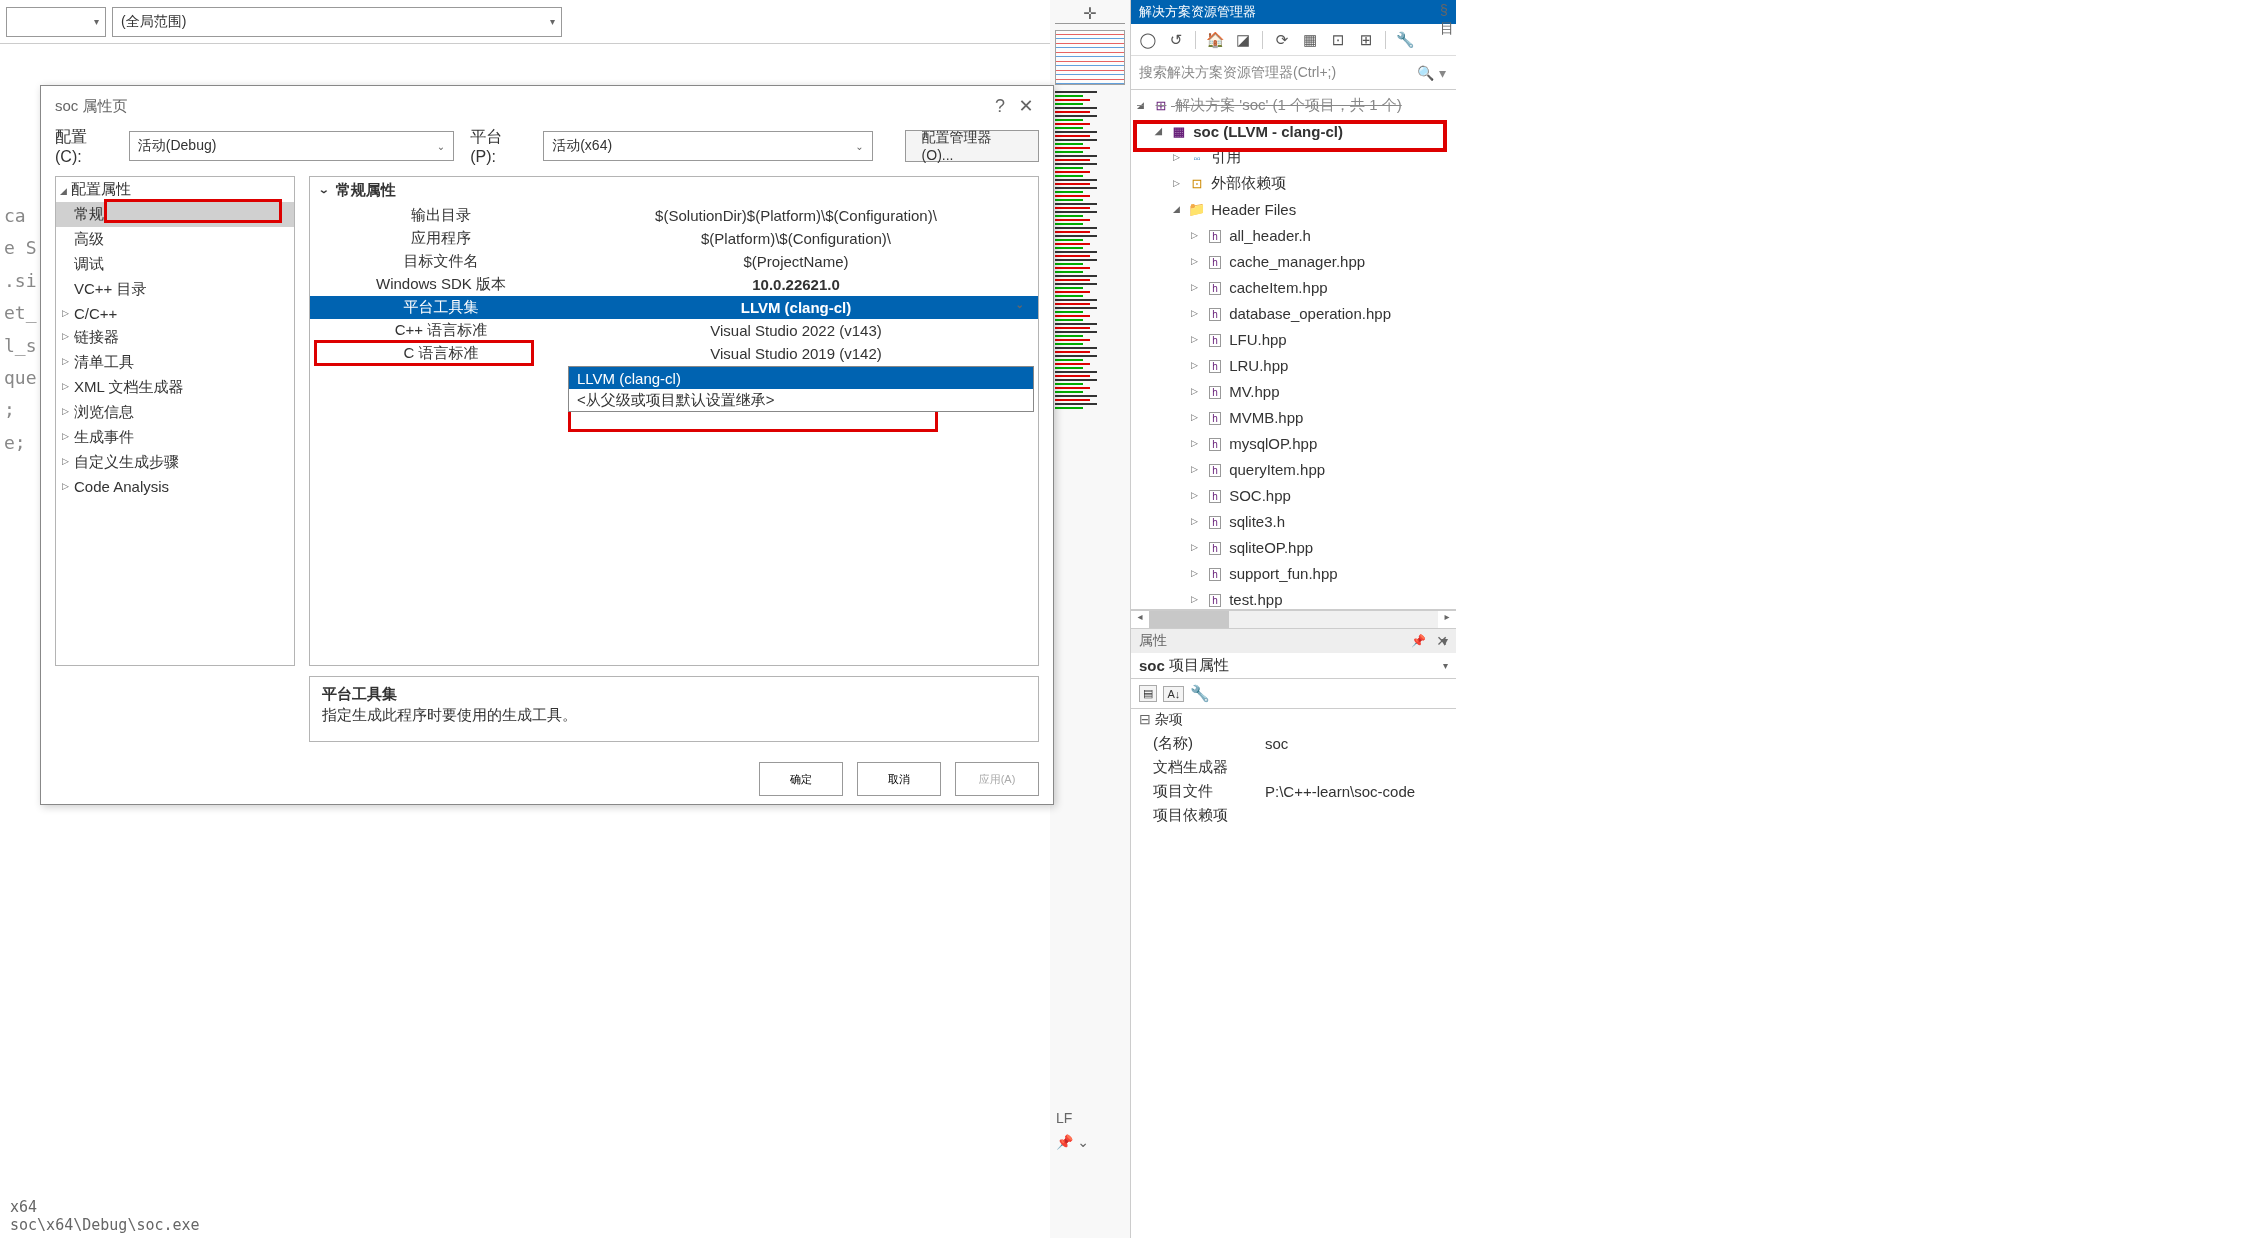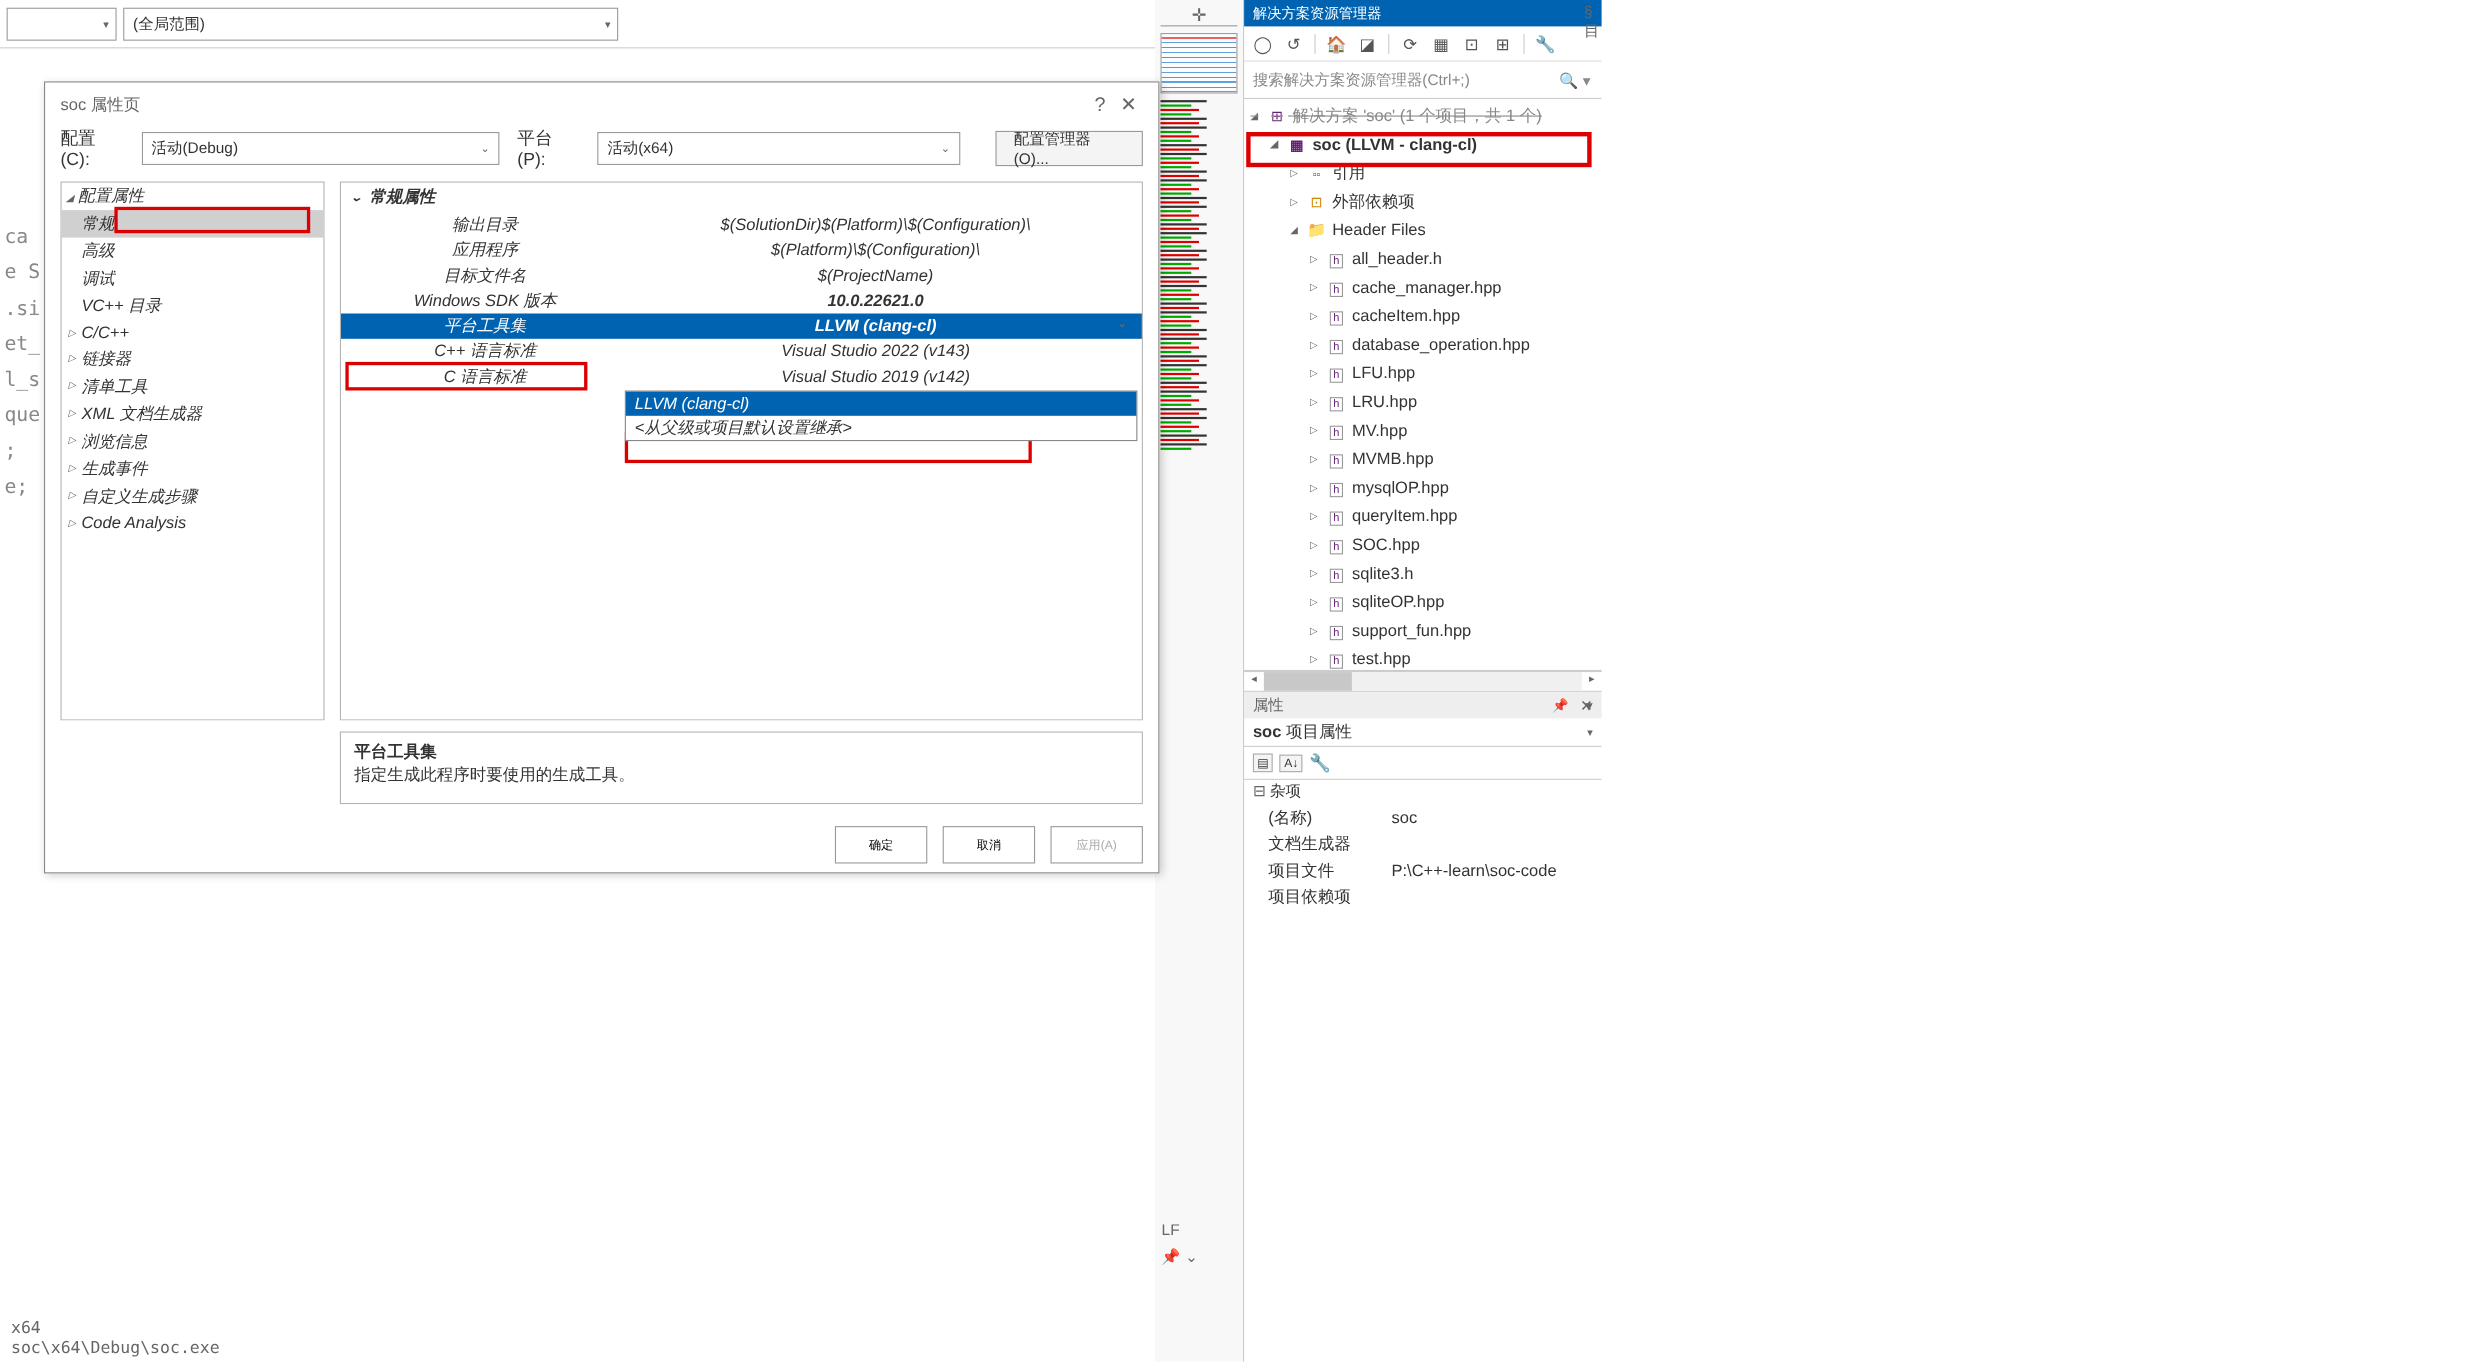--- a/index.html
+++ b/index.html
@@ -24,34 +24,34 @@
     .thumb-strip { position: absolute; left: 1050px; top: 0; width: 80px; height: 100%; background: #f8f8f8; }
     .thumb-top { width: 70px; height: 20px; border-bottom: 1px solid #999; display: flex; justify-content: center; align-items: center; margin: 4px auto; }
     .thumb-top::after { content: "✛"; font-size: 16px; color: #666; }
     .thumb-box { width: 70px; height: 55px; border: 1px solid #666; margin: 6px auto; background: repeating-linear-gradient(0deg, #0066cc 0px, #0066cc 1px, #fff 1px, #fff 4px, #d00 4px, #d00 5px, #fff 5px, #fff 9px); opacity: 0.6; }
     .thumb-lines { width: 70px; margin: 4px auto; }
     .thumb-lines div { height: 2px; background: #333; margin: 2px 0; width: 60%; }
     .thumb-lines div:nth-child(2n) { background: #0a0; width: 40%; }
     .thumb-lines div:nth-child(3n) { background: #d00; width: 50%; }
     
     
-    .dialog { position: absolute; left: 40px; top: 74px; width: 1014px; height: 720px; background: #fff; border: 1px solid #888; box-shadow: 2px 2px 8px rgba(0,0,0,0.2); z-index: 100; display: flex; flex-direction: column; }
+    .dialog { position: absolute; left: 40px; top: 85px; width: 1014px; height: 720px; background: #fff; border: 1px solid #888; box-shadow: 2px 2px 8px rgba(0,0,0,0.2); z-index: 100; display: flex; flex-direction: column; }
     .dialog-title { height: 40px; display: flex; align-items: center; padding: 0 14px; font-size: 15px; color: #666; }
     .dialog-title .spacer { flex: 1; }
     .dialog-title .btn-icon { width: 26px; text-align: center; font-size: 18px; color: #666; cursor: pointer; }
     
     .config-row { height: 40px; display: flex; align-items: center; padding: 0 14px; gap: 16px; }
     .config-row label { font-size: 16px; }
     .config-row .select { border: 1px solid #999; height: 30px; padding: 0 8px; display: flex; align-items: center; position: relative; }
     .config-row .select .dd-arrow { right: 8px; }
     .sel-config { width: 330px; }
     .sel-platform { width: 334px; }
     .btn-cfg-mgr { border: 1px solid #999; height: 32px; padding: 0 16px; display: flex; align-items: center; background: #f4f4f4; }
     
-    .dialog-body { flex: 1; display: flex; padding: 10px 14px 0 14px; gap: 14px; overflow: hidden; font-style: italic; }
+    .dialog-body { flex: 1; display: flex; padding: 10px 14px 0 14px; gap: 14px; overflow: hidden; }
     
     .tree-panel { width: 240px; border: 1px solid #b4b4b4; overflow-y: auto; position: relative; }
     .tree-item { padding: 3px 4px 3px 18px; font-size: 15px; cursor: pointer; position: relative; }
     .tree-item.root { padding-left: 4px; font-weight: normal; }
     .tree-item.root::before { content: "◢"; font-size: 9px; margin-right: 4px; color: #666; }
     .tree-item.has-child::before { content: "▷"; font-size: 9px; position: absolute; left: 6px; top: 6px; color: #666; }
     .tree-item.selected { background: #d0d0d0; }
     .tree-hl-red { position: absolute; border: 3px solid #d00; pointer-events: none; }
     .tree-hl1 { left: 48px; top: 22px; width: 178px; height: 24px; }
     

